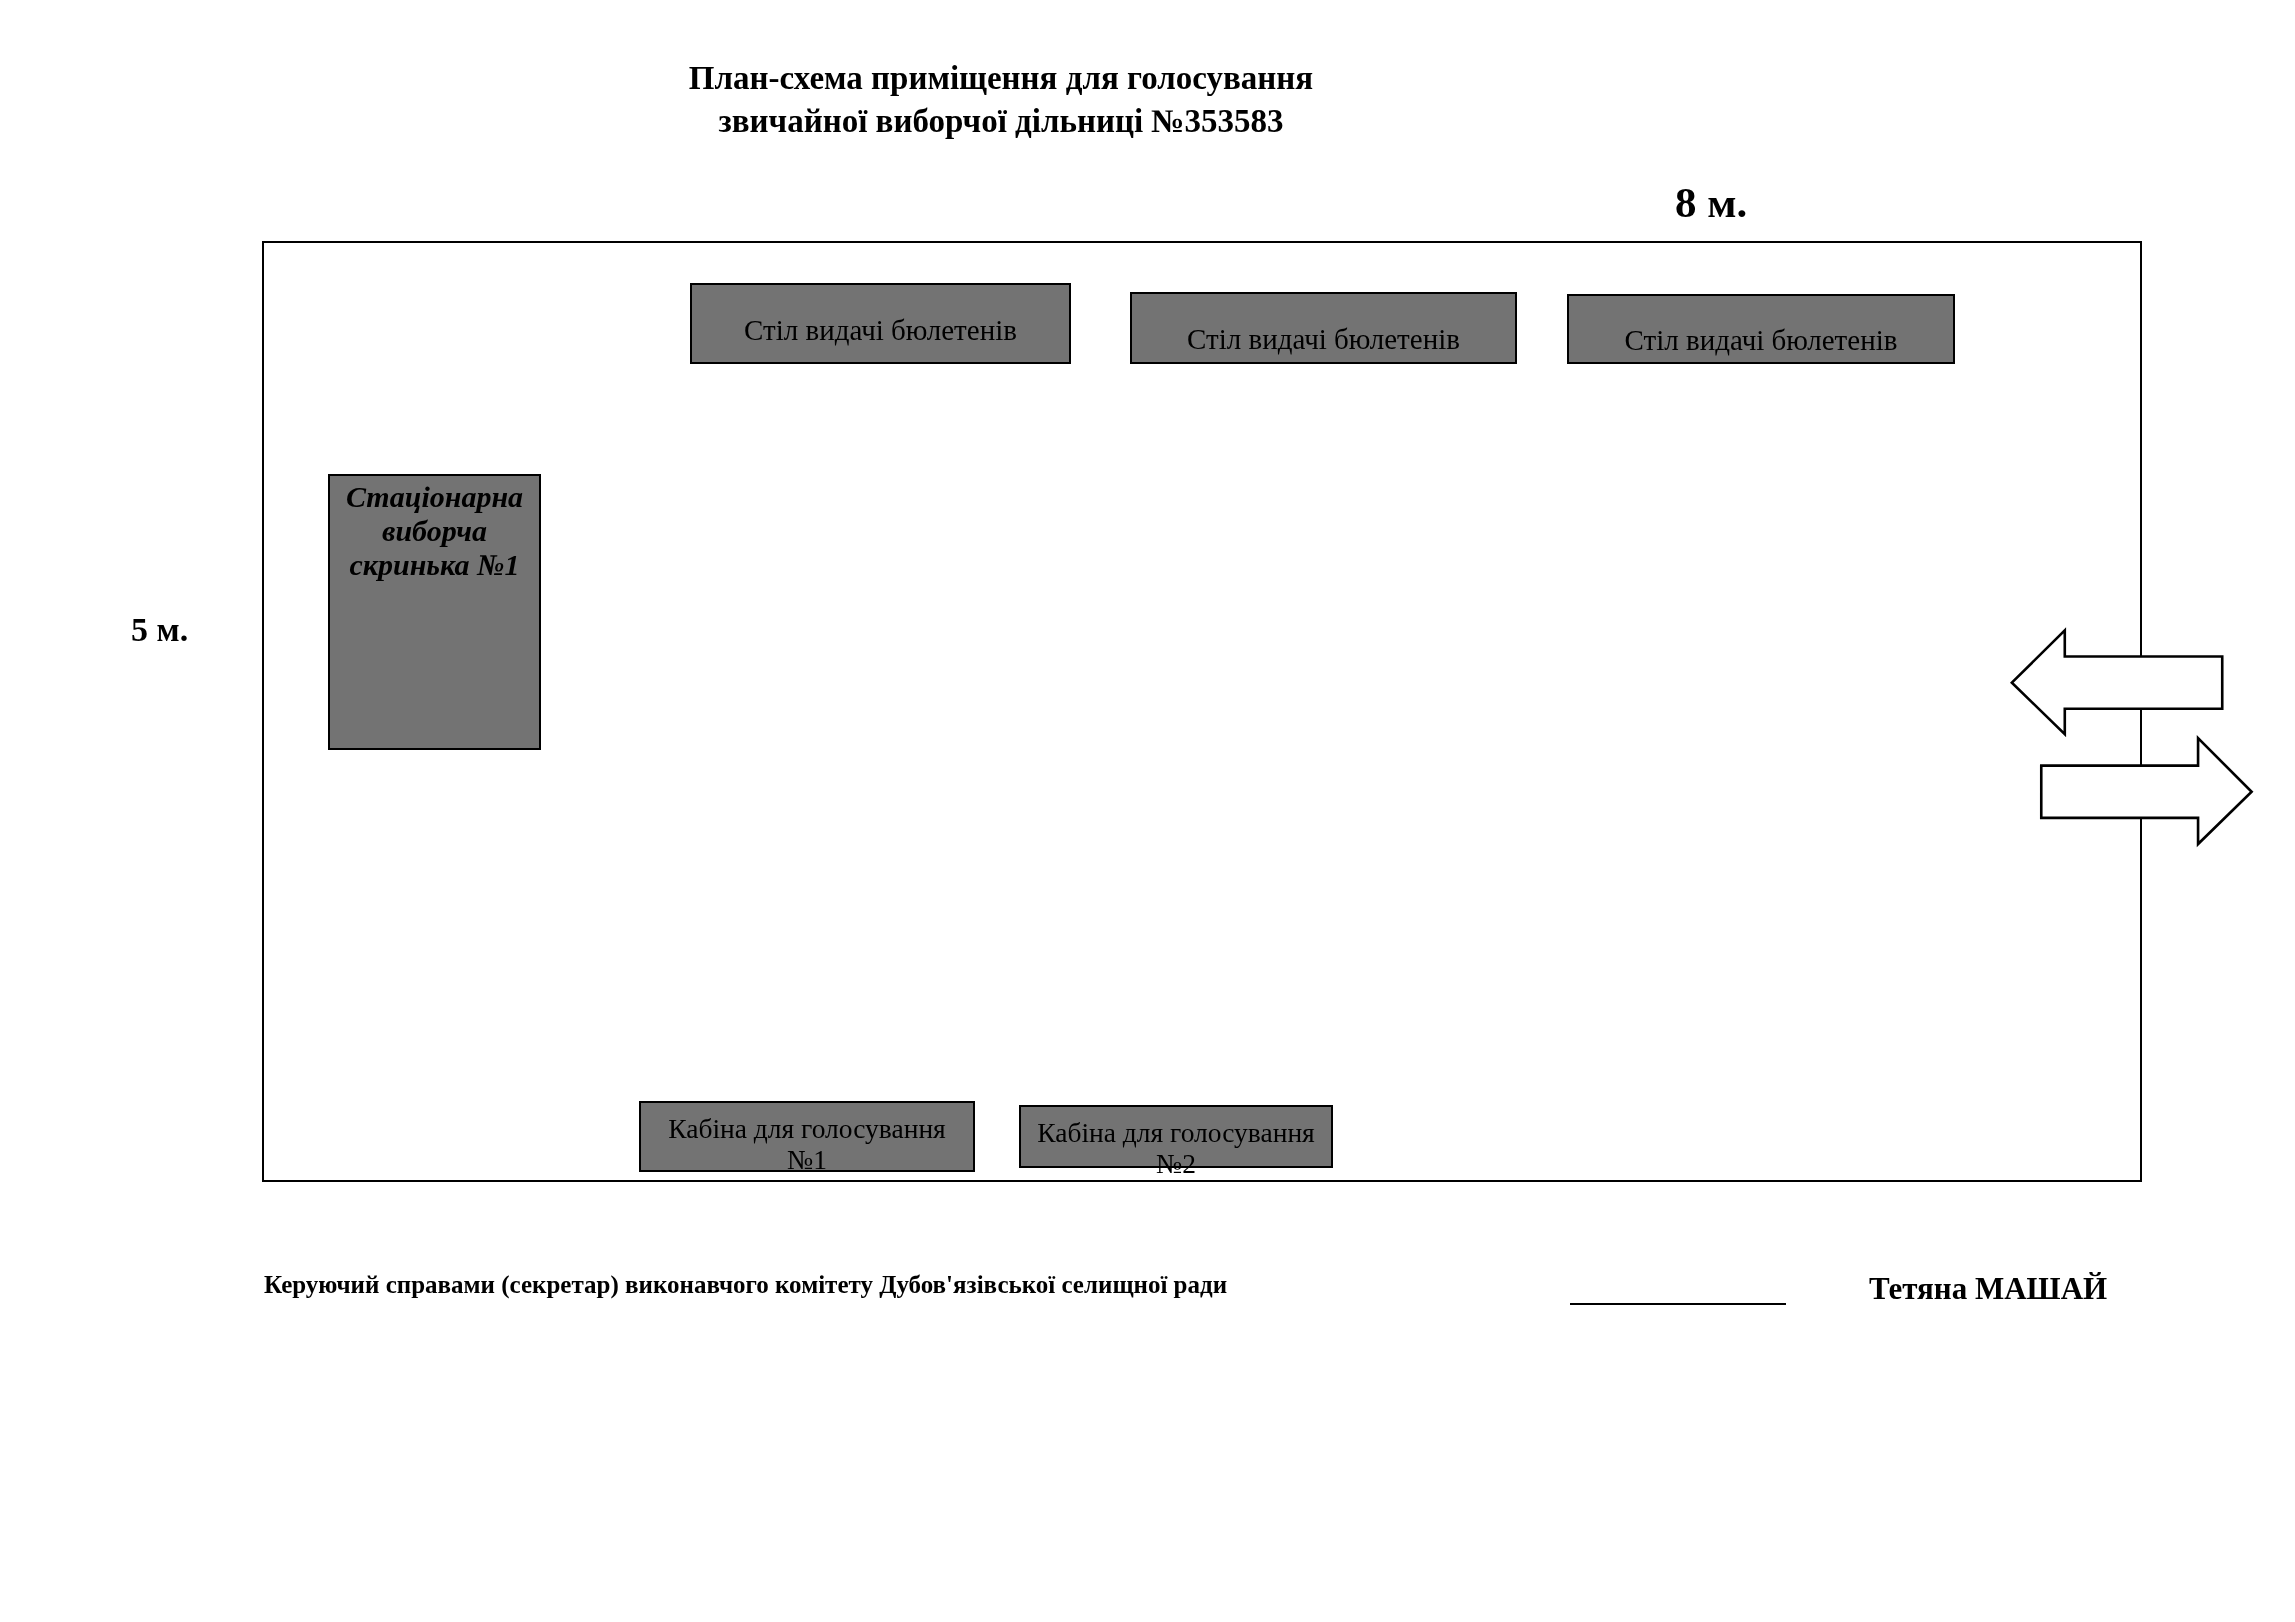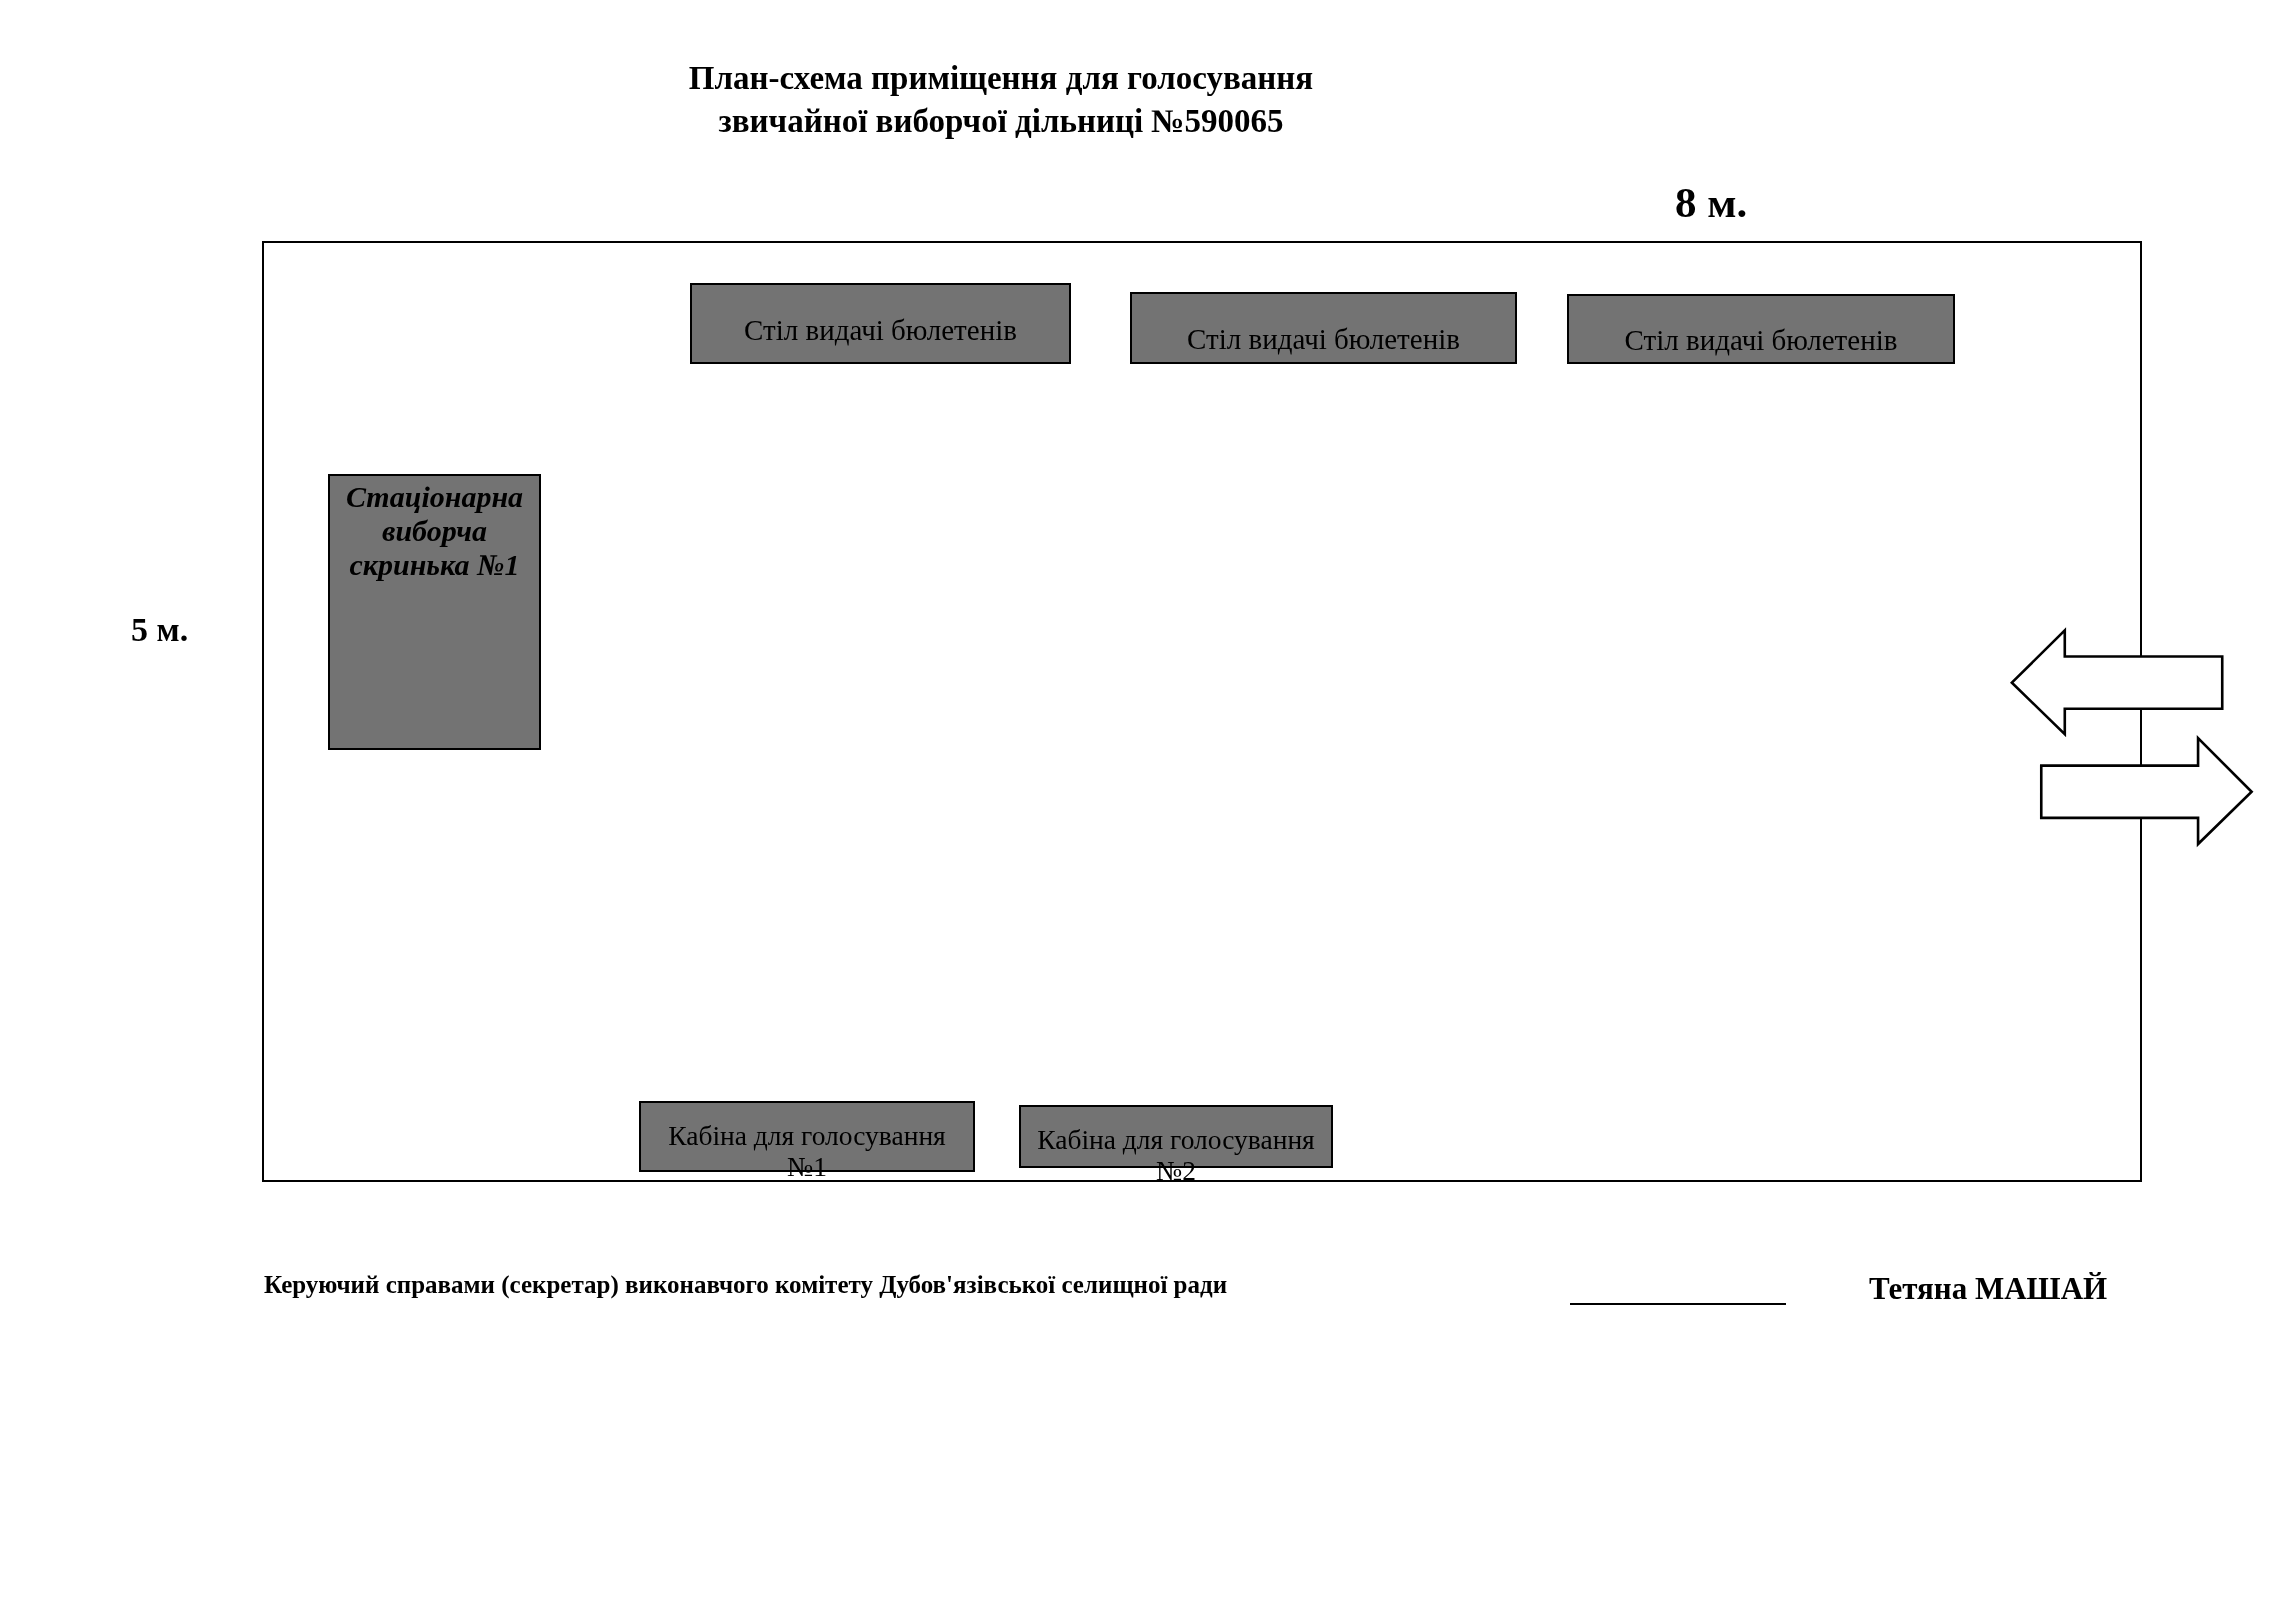--- a/index.html
+++ b/index.html
@@ -46,21 +46,21 @@
   
   #ballot-box{
     left:328px;top:474px;width:213px;height:276px;
     align-items:flex-start;padding-top:3.9px;
     font-weight:bold;font-size:30px;line-height:34px;
     white-space:pre-line;
     font-style:italic;
   }
   
   .booth{
-    font-size:27.5px;line-height:31px;align-items:flex-start;padding-top:17px;
+    font-size:27.5px;line-height:31px;align-items:flex-start;padding-top:10px;
     white-space:pre-line;
   }
   #booth1{left:639px;top:1101px;width:336px;height:71px;}
   #booth2{left:1019px;top:1105px;width:314px;height:63px;}
   
   #arrows{left:1989px;top:602px;width:294px;height:275px;}
   
   #footer-title{
     left:264px;top:1271px;width:1309px;
     font-weight:bold;font-size:25px;
@@ -73,21 +73,21 @@
     left:1869px;top:1271px;width:393px;
     font-weight:bold;font-size:31px;
   }
 </style>
 </head>
 <body>
 
 <div id="page">
 
   <div class="abs title-line" id="title1">План-схема приміщення для голосування</div>
-  <div class="abs title-line" id="title2">звичайної виборчої дільниці №590065</div>
+  <div class="abs title-line" id="title2">звичайної виборчої дільниці №353583</div>
 
   <div class="abs" id="dim-width">8 м.</div>
 
   <div class="abs" id="dim-height">5 м.</div>
 
   <div class="abs" id="room"></div>
 
   <div class="abs fbox" id="table1">Стіл видачі бюлетенів</div>
 
   <div class="abs fbox" id="table2">Стіл видачі бюлетенів</div>

